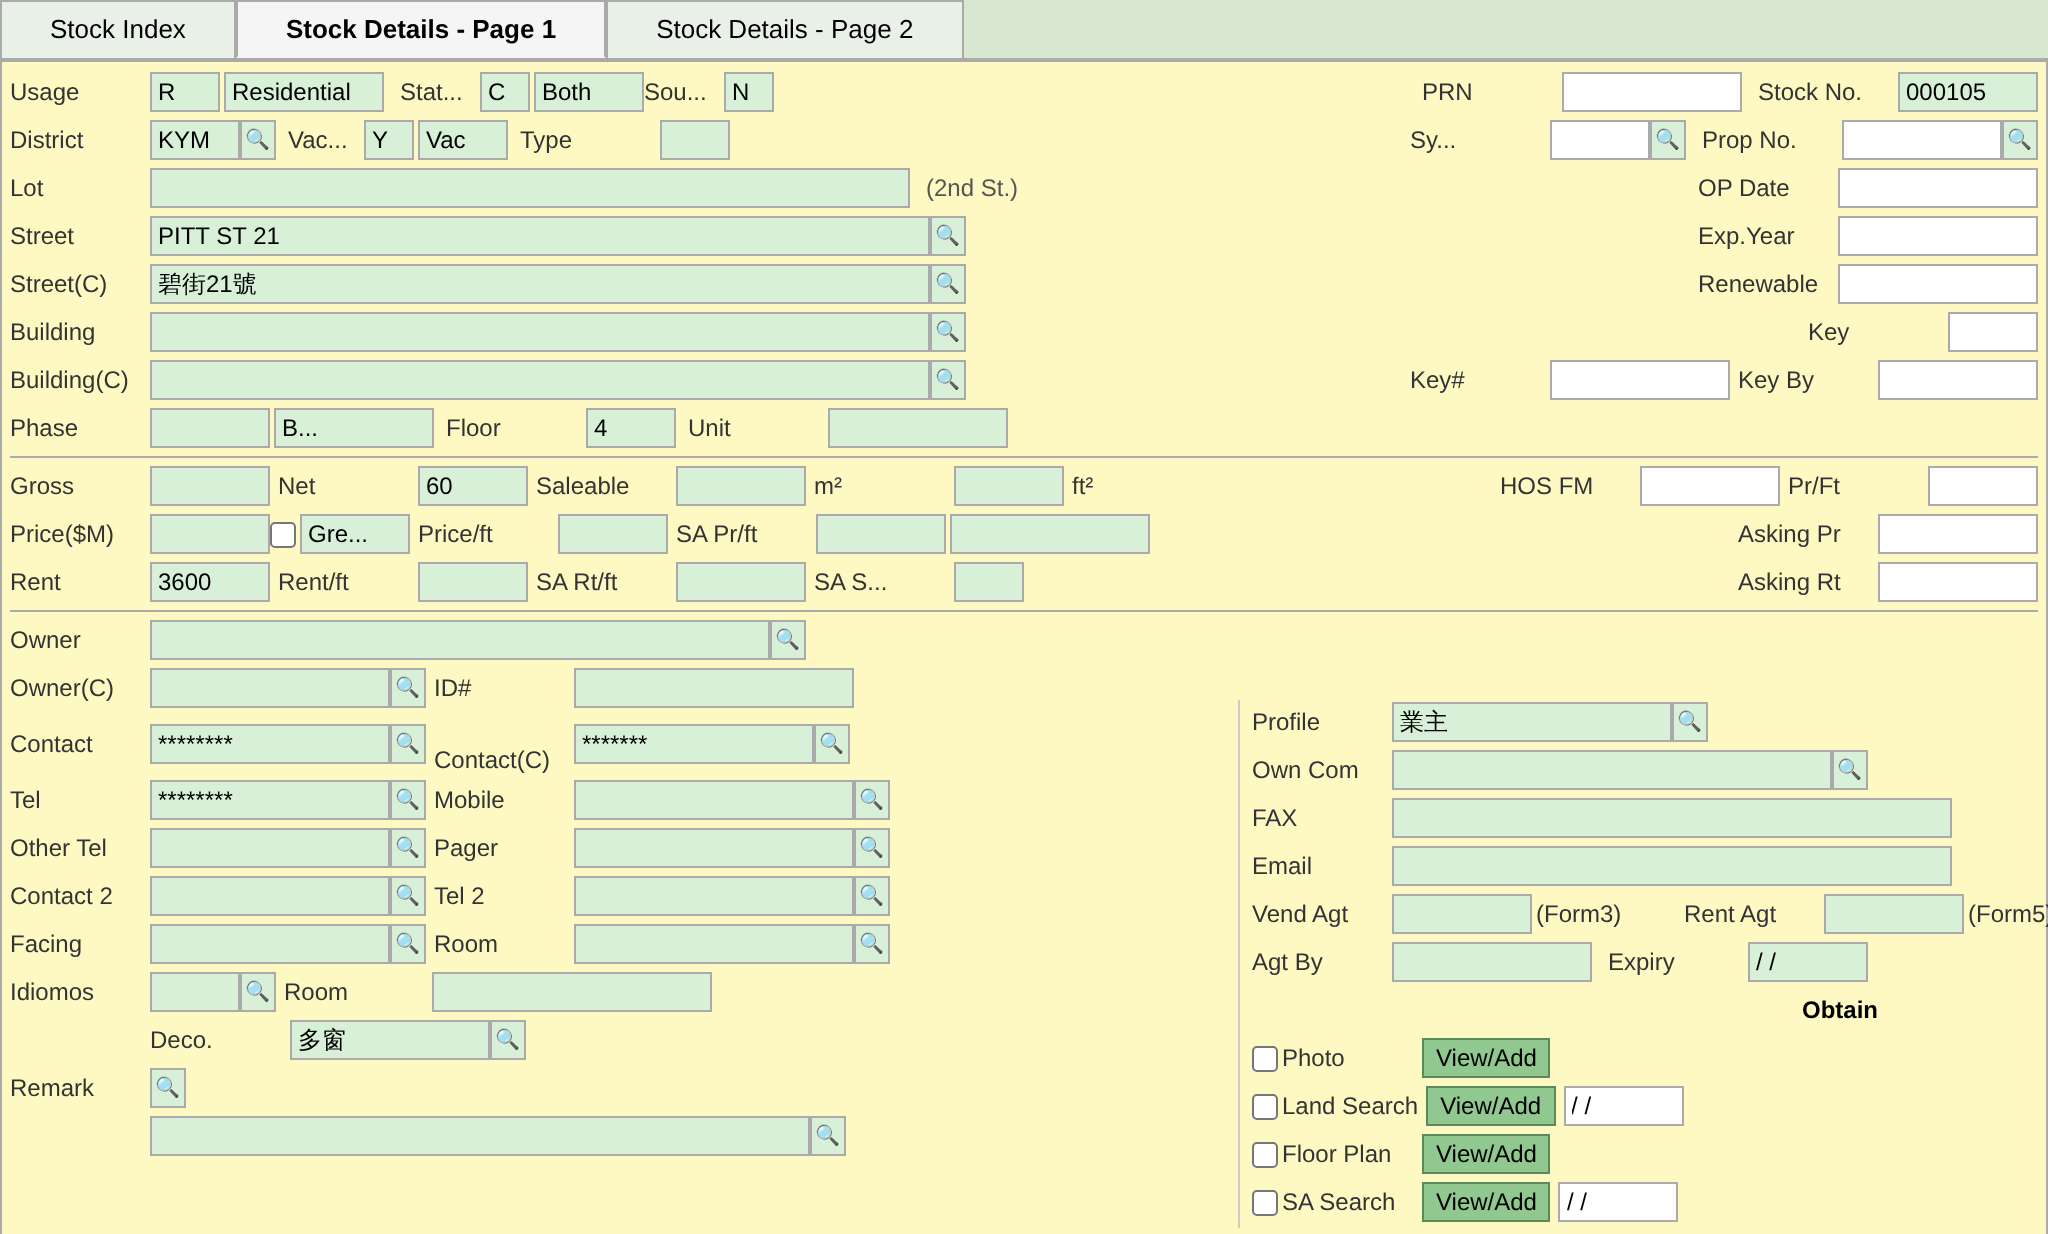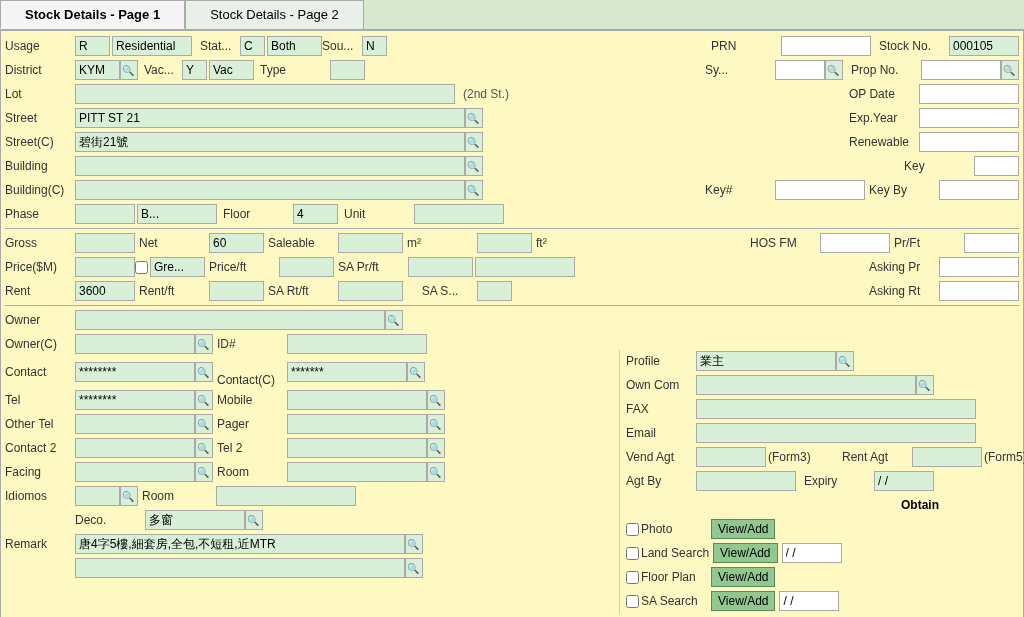--- a/index.html
+++ b/index.html
@@ -95,20 +95,21 @@
     input[type="text"] {
       font-size: 12px;
     }
   </style>
 </head>
 <body>
 
 <div style="width:1024px; background:#fff;">
 
   <div class="tabs">
+    <div class="tab">Stock Index</div>
     <div class="tab active">Stock Details - Page 1</div>
     <div class="tab">Stock Details - Page 2</div>
   </div>
 
   <div class="content">
 
     <div class="row">
       <span class="label">Usage</span>
       <input class="field" type="text" style="width: 35px;" value="R">
       <input class="field" type="text" style="width: 80px; margin-left: 2px;" value="Residential">
@@ -233,21 +234,21 @@
       <input class="field-white" type="text" style="width: 80px;">
     </div>
 
     <div class="row">
       <span class="label">Rent</span>
       <input class="field" type="text" style="width: 60px;" value="3600">
       <span class="label" style="margin-left:4px;">Rent/ft</span>
       <input class="field" type="text" style="width: 55px;">
       <span class="label" style="margin-left:4px;">SA Rt/ft</span>
       <input class="field" type="text" style="width: 65px;">
-      <span class="label" style="margin-left:4px;text-align:center;">SA S...</span>
+      <span class="label" style="margin-left:4px;">SA S...</span>
       <input class="field" type="text" style="width: 35px;">
       <div style="flex:1;"></div>
       <span class="label">Asking Rt</span>
       <input class="field-white" type="text" style="width: 80px;">
     </div>
 
     <div class="section-divider"></div>
 
     <div style="display:flex; gap:4px;">
 
@@ -321,21 +322,20 @@
         </div>
 
         <div class="row">
           <span class="label" style="margin-left:70px;">Deco.</span>
           <input class="field" type="text" style="width: 100px;" value="多窗">
           <div class="search-btn">🔍</div>
         </div>
 
         <div class="row">
           <span class="label">Remark</span>
-          <input class="field" type="text" style="width: 330px;" value="唐4字5樓,細套房,全包,不短租,近MTR">
           <div class="search-btn">🔍</div>
         </div>
         <div class="row">
           <span class="label"></span>
           <input class="field" type="text" style="width: 330px;">
           <div class="search-btn">🔍</div>
         </div>
       </div>
 
       <div style="width:400px; border-left:1px solid #ccc; padding-left:6px;margin-top:41px;">

